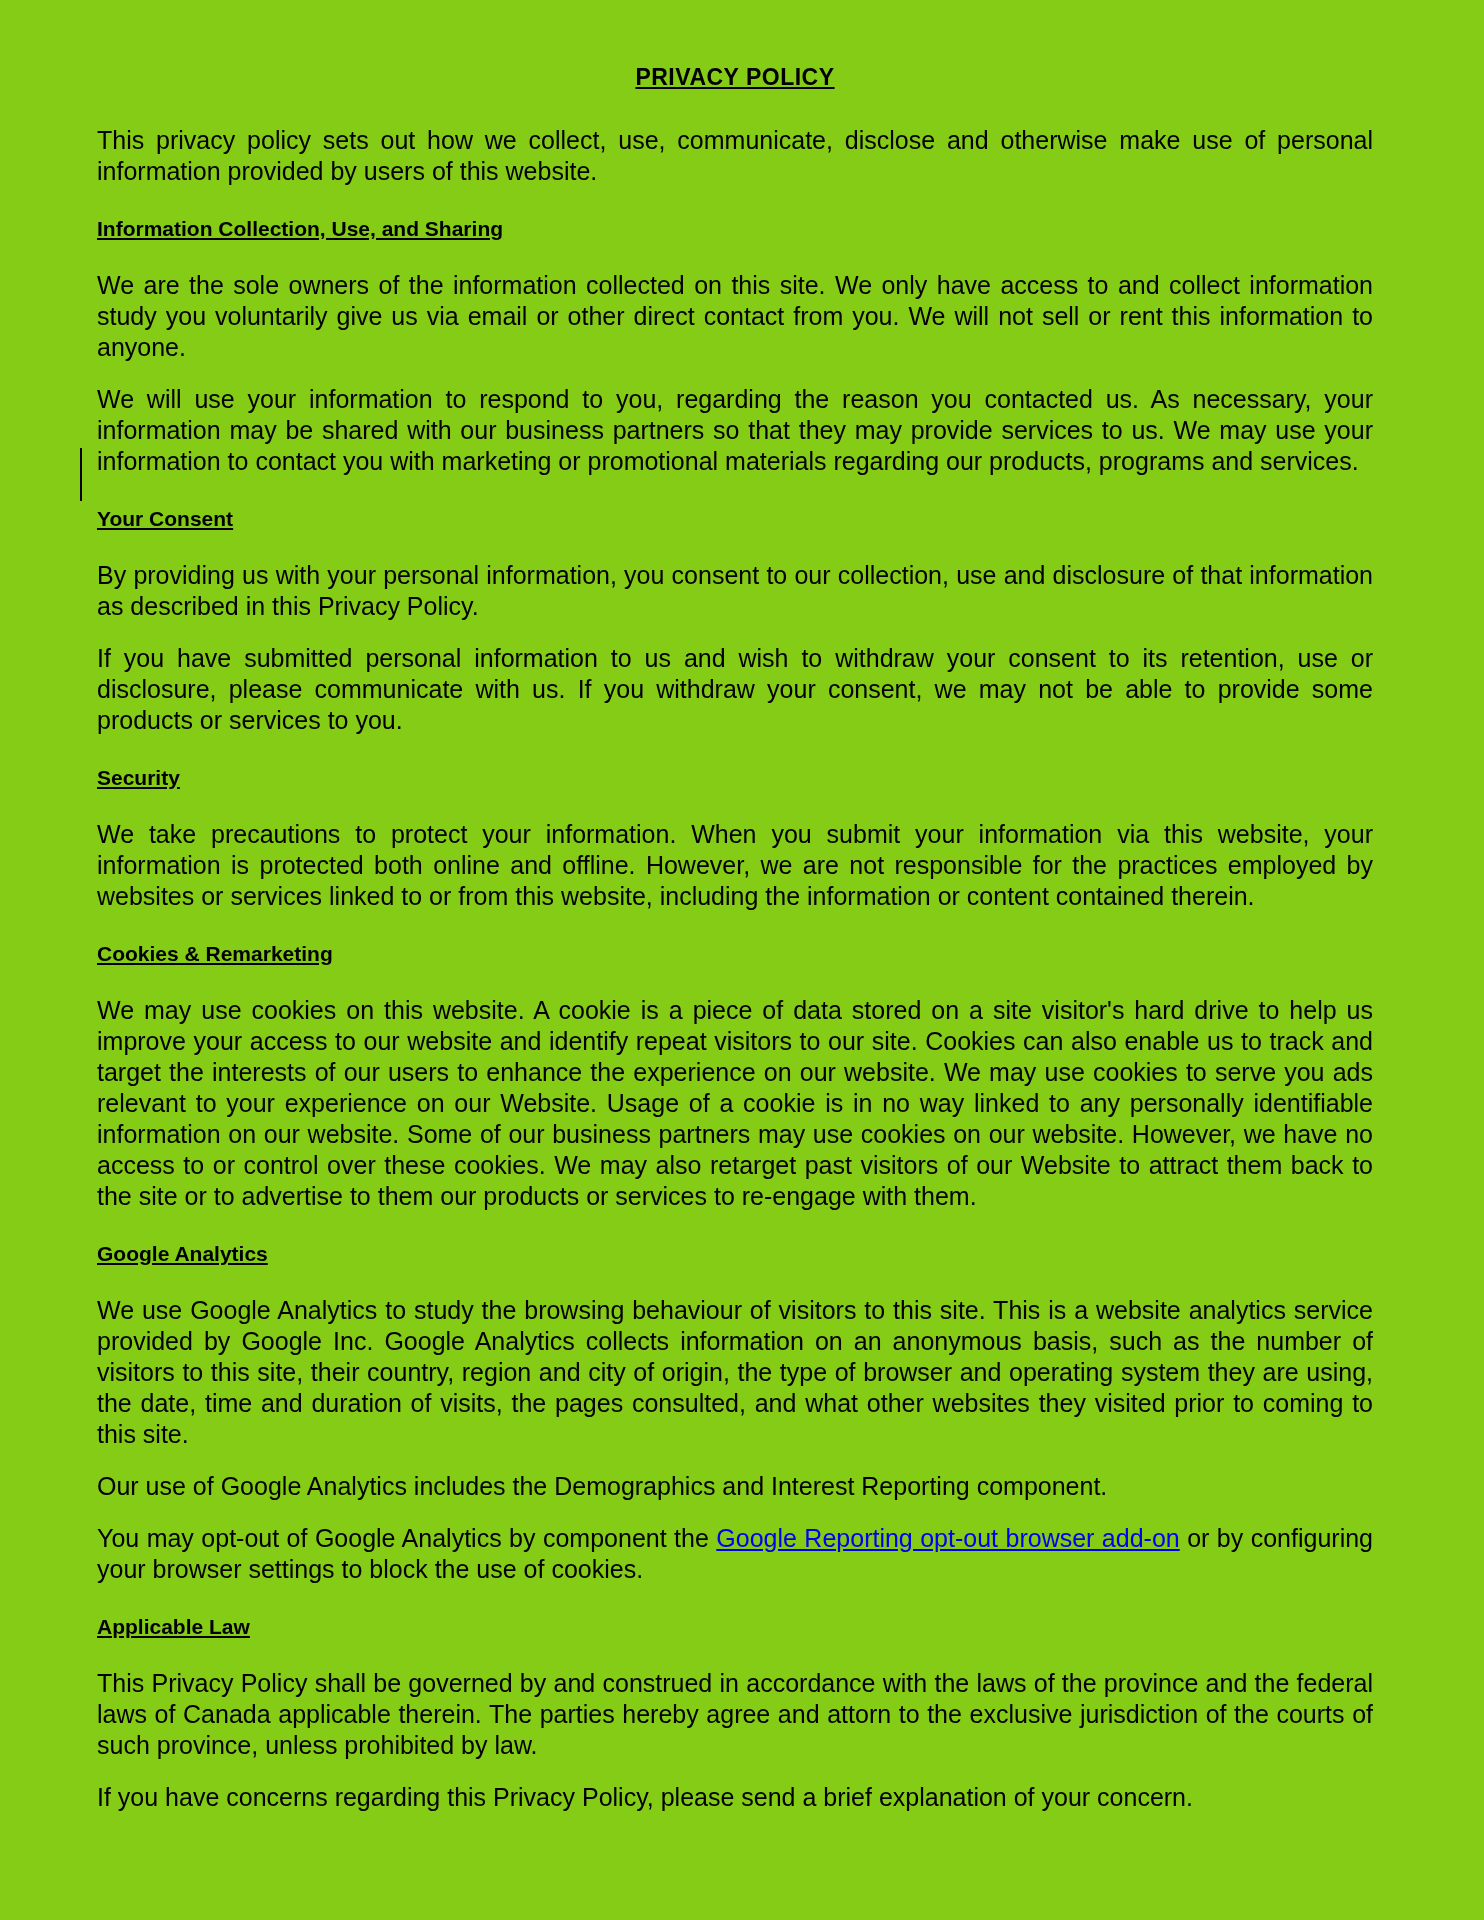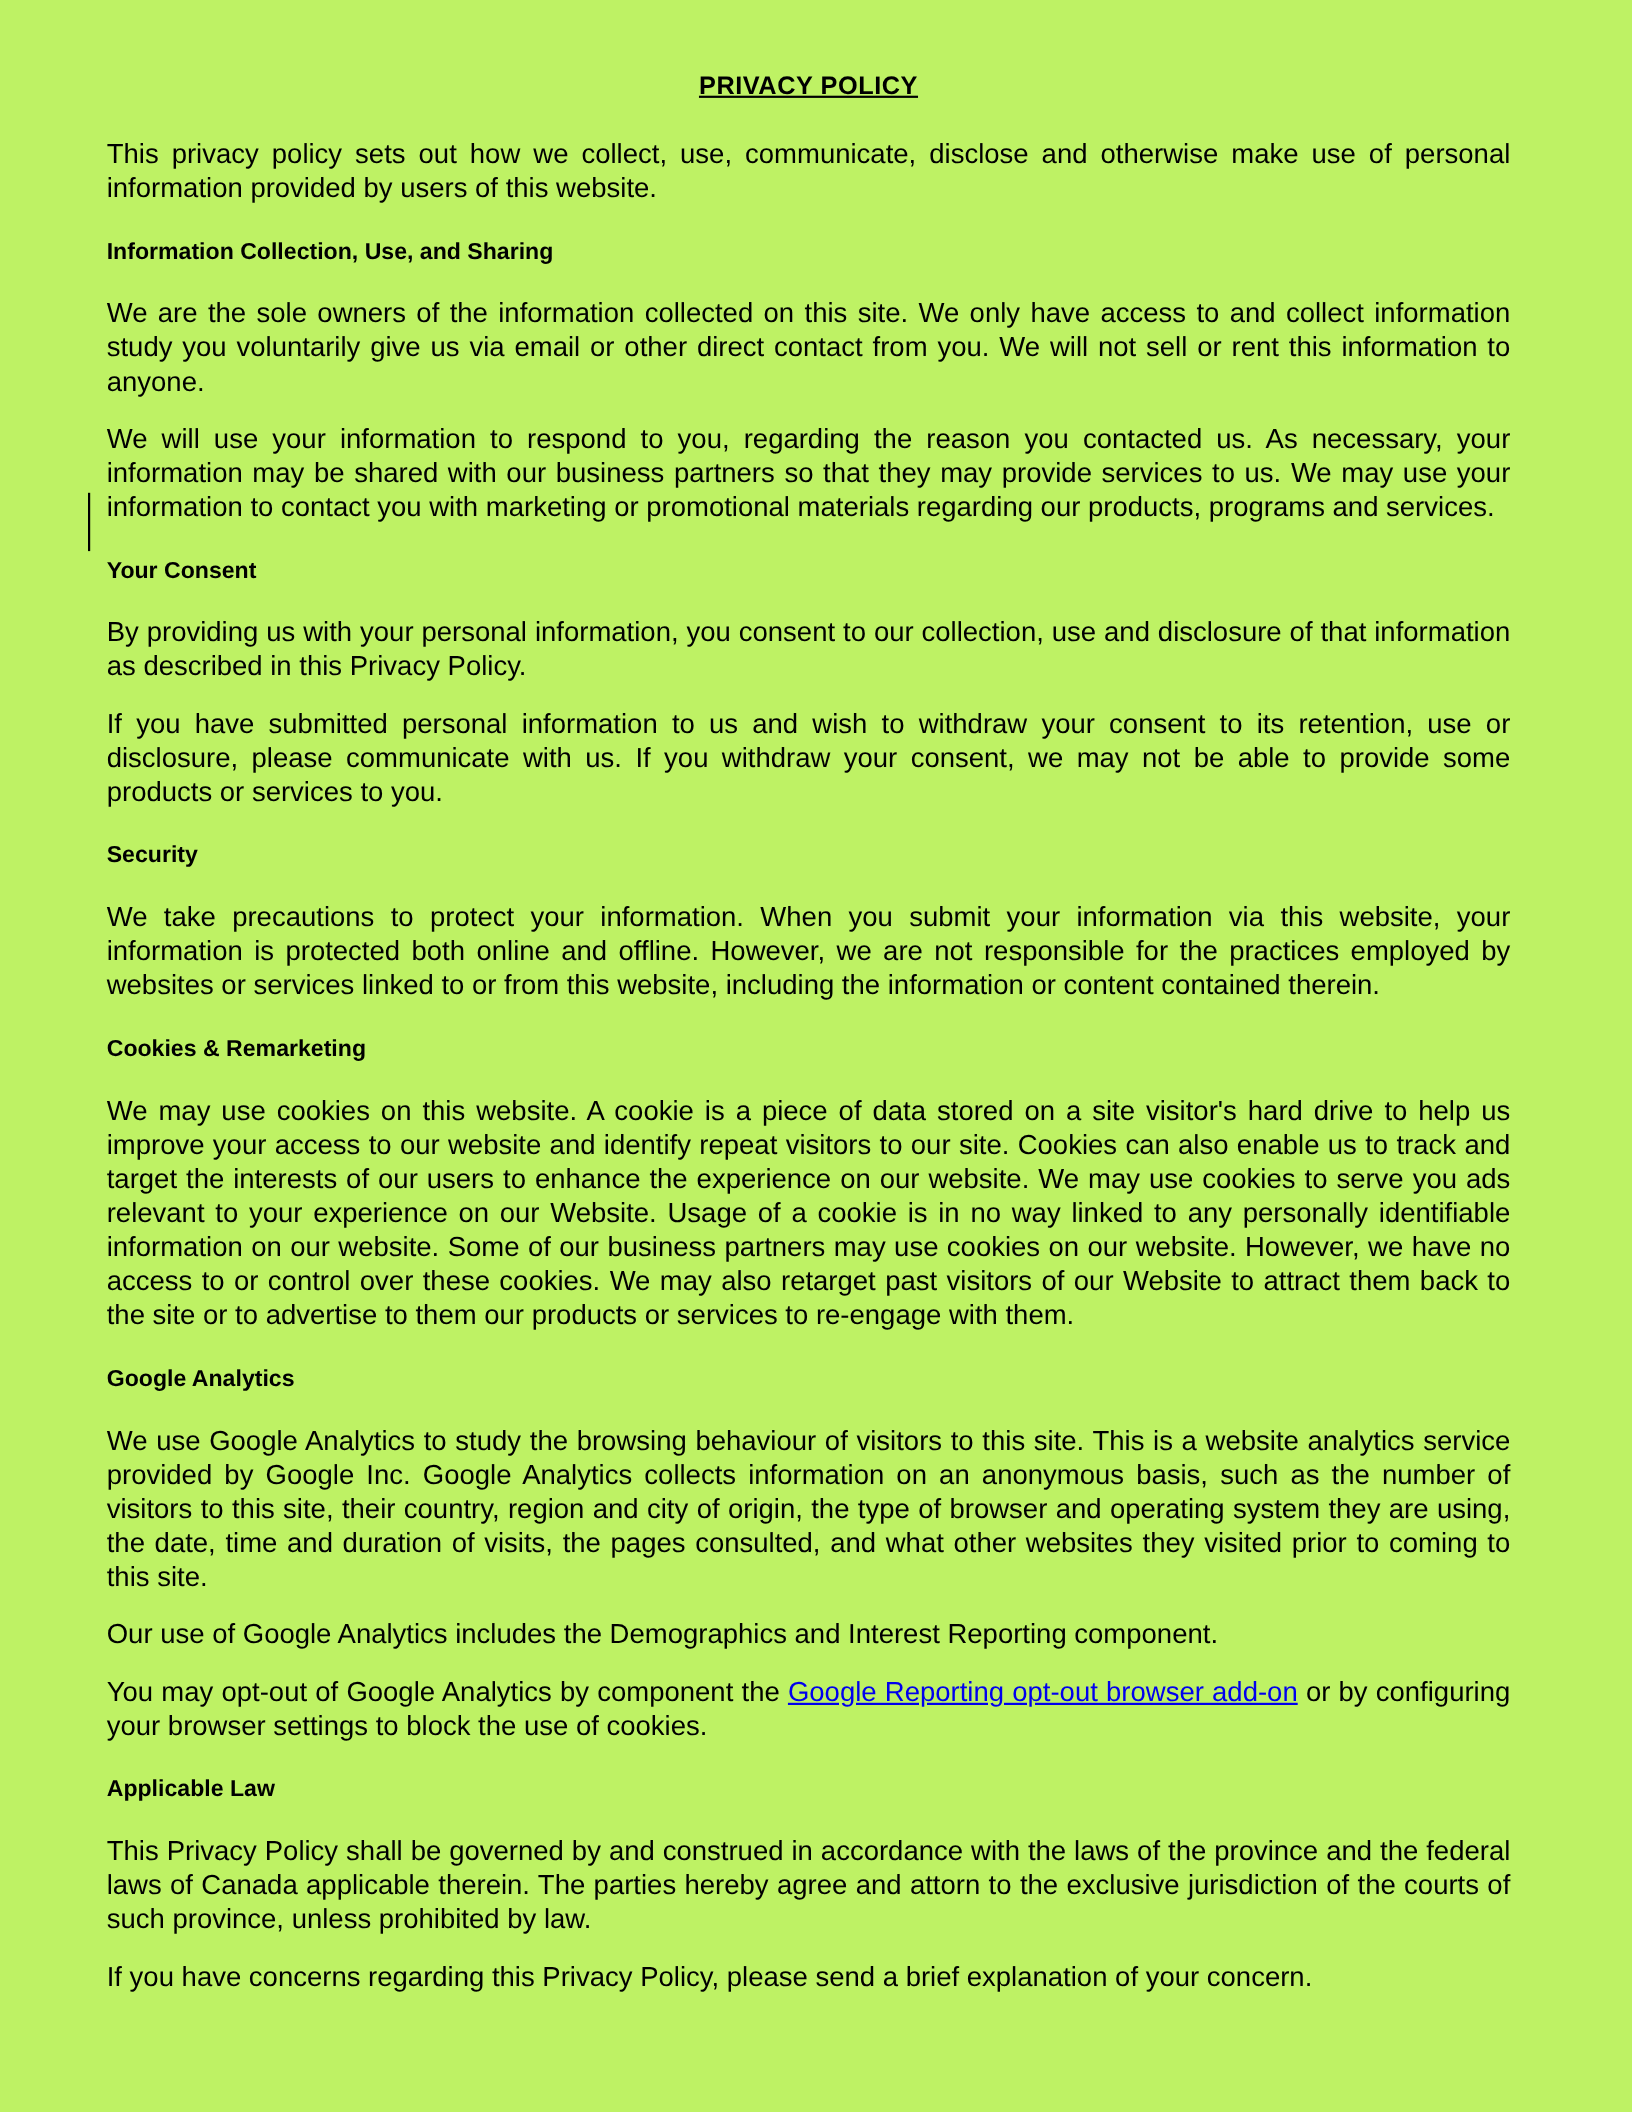--- a/index.html
+++ b/index.html
@@ -12,21 +12,21 @@
     height: 1920px;
     font-family: "Liberation Sans", sans-serif;
     color: #000000;
     overflow: hidden;
   }
   .page {
     box-sizing: border-box;
     width: 1484px;
     min-height: 1920px;
     padding: 62px 111px 40px 97px;
-    background: #bef264;
+    background: #84cc16;
   }
   .doc-title {
     font-size: 23px;
     font-weight: bold;
     text-align: center;
     text-decoration: underline;
     line-height: 31px;
     margin: 0 0 32px 0;
     letter-spacing: 0.5px;
   }
@@ -35,20 +35,21 @@
     line-height: 31px;
     text-align: justify;
     margin: 21px 0;
   }
   .heading {
     font-size: 21px;
     line-height: 31px;
     font-weight: bold;
     text-align: left;
     margin: 26px 0;
+    text-decoration: underline;
   }
   .has-changebar {
     position: relative;
   }
   .change-bar {
     position: absolute;
     left: -17px;
     bottom: -24px;
     width: 2px;
     height: 53px;

